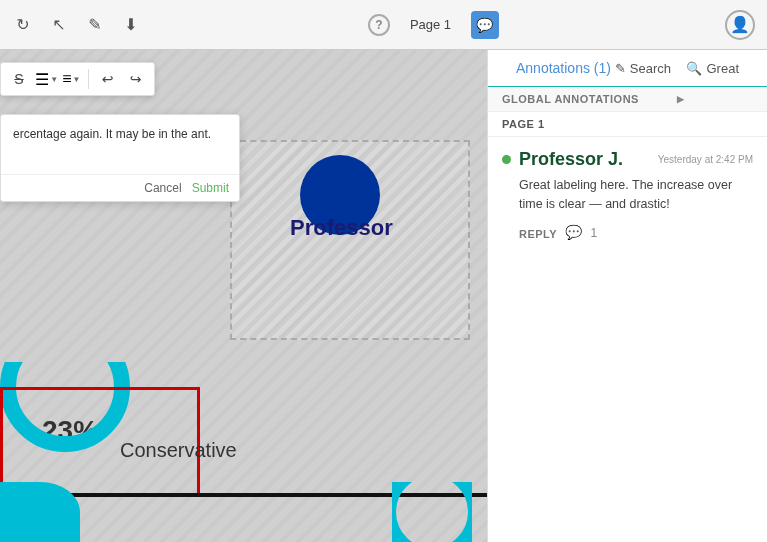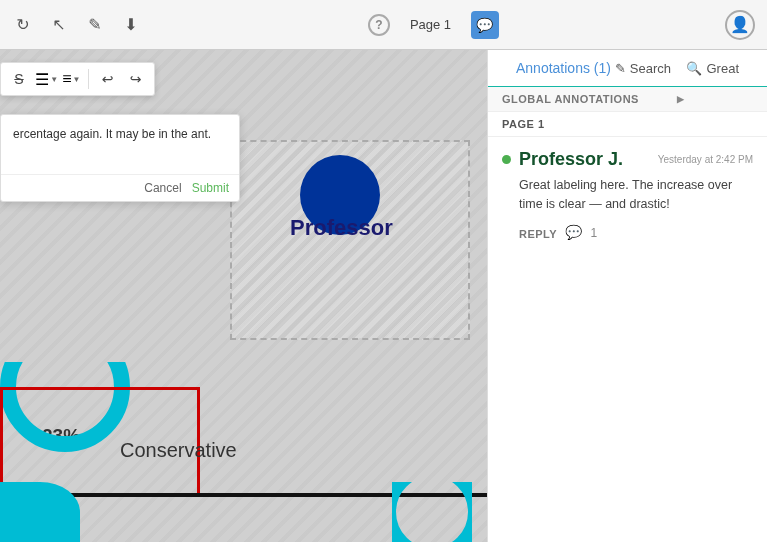--- a/index.html
+++ b/index.html
@@ -411,21 +411,21 @@
       </div>
     </div>
 
     <div class="dashed-area"></div>
 
     <div class="blue-circle"></div>
 
     <div class="strength-label">Professor</div>
 
     <div style="position:absolute; bottom:95px; left:42px;">
-      <span style="font-size:19px; font-weight:bold; color:#333;">23%</span>
+      <span style="font-size:28px; font-weight:bold; color:#333;">23%</span>
     </div>
 
     <div style="position:absolute; bottom:90px; left:0; width:130px; height:90px; overflow:hidden;">
       <div style="width:130px; height:130px; border-radius:50%; border:16px solid #00bcd4; position:absolute; bottom:0; left:0;"></div>
     </div>
 
     <div class="red-border-box"></div>
 
     <div class="conservative-label">Conservative</div>
 

